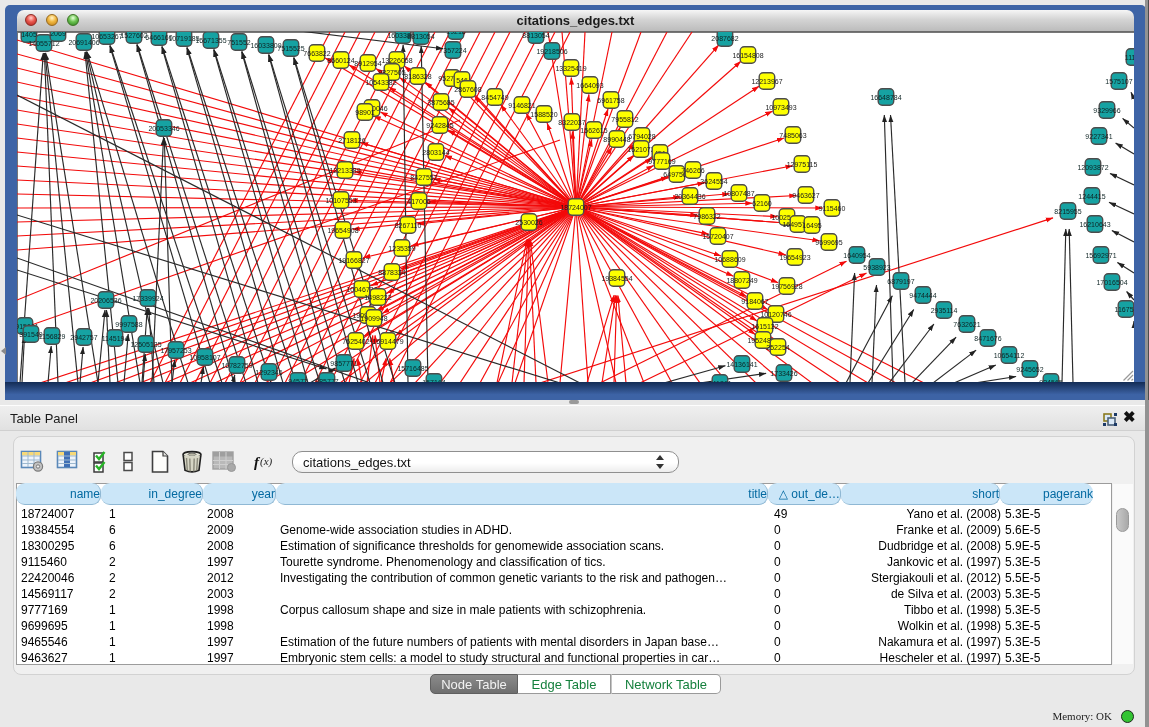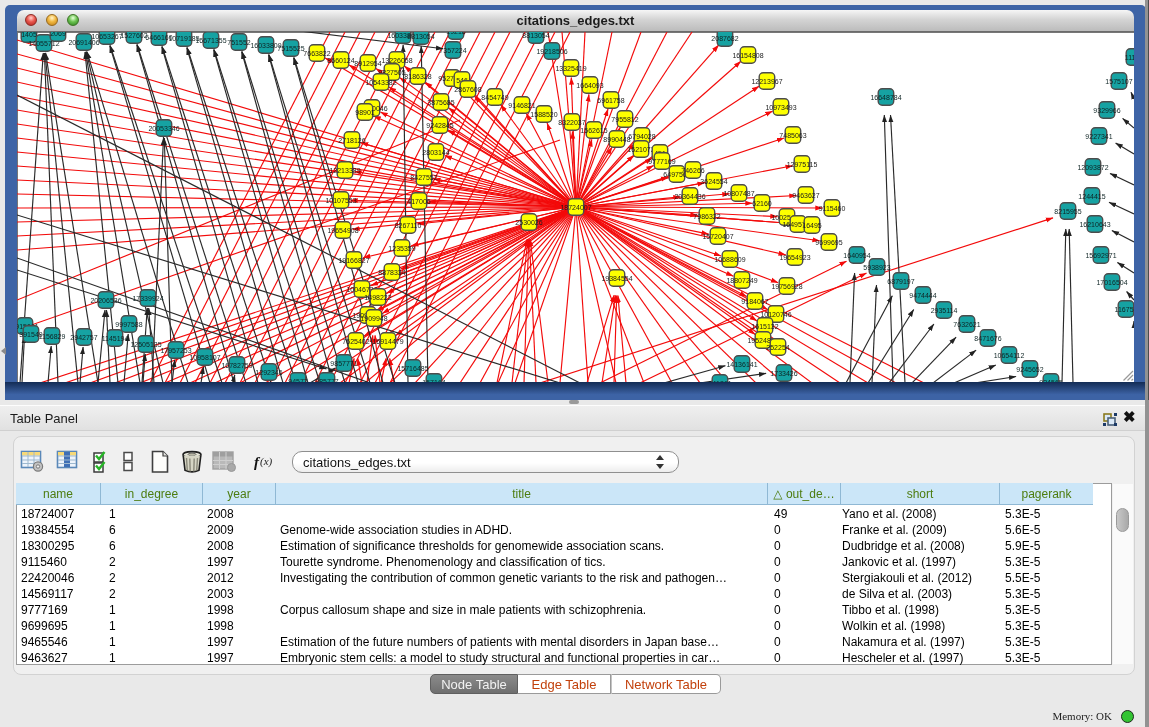--- a/index.html
+++ b/index.html
@@ -39,31 +39,31 @@
   border-left:4.5px solid transparent; border-right:4.5px solid transparent;
   border-bottom:5px solid #333; }
 #combo .dn { position:absolute; right:14px; bottom:3px; width:0; height:0;
   border-left:4.5px solid transparent; border-right:4.5px solid transparent;
   border-top:5px solid #333; }
 #tablebox { position:absolute; left:16px; top:483px; width:1096px; height:182px;
   background:#fff; border:1px solid #9c9c9c; }
 #thead { position:absolute; left:16px; top:483px; width:1096px; height:23px; }
 .th { position:absolute; top:0; height:22px; background:#cbe6f8;
   border-right:1px solid #8fb8d4; border-bottom:1px solid #8fb8d4;
-  font-size:12px; color:#4d7c0f; text-align:center; line-height:22px; }
+  font-size:12px; color:#0369a1; text-align:right; line-height:22px;border-radius:9px; }
 #vscroll { position:absolute; left:1113px; top:484px; width:20px; height:180px;
   background:#fafafa; }
 #vthumb { position:absolute; left:3px; top:24px; width:13px; height:24px;
   background:linear-gradient(90deg,#c8c8c8,#a9a9a9); border:1px solid #999; border-radius:7px; }
 .trow { position:absolute; left:17px; width:1095px; height:16px; font-size:12px; color:#000; }
 .trow span { position:absolute; top:1px; white-space:nowrap; }
-.trow .ctr { text-align:left; }
+.trow .ctr { text-align:right; }
 #tabs { position:absolute; left:430px; top:674px; height:20px; }
 .tab { position:absolute; top:0; height:20px; font-size:13px; line-height:20px;
-  text-align:center; border:1px solid #9a9a9a; background:#fff; color:#c2410c; }
+  text-align:center; border:1px solid #9a9a9a; background:#fff; color:#15803d; }
 #tab1 { left:0; width:88px; border-radius:5px 0 0 5px;
   background:linear-gradient(#8b8b8b,#6f6f6f); color:#f2f2f2; border-color:#5f5f5f; }
 #tab2 { left:88px; width:93px; border-left:none; }
 #tab3 { left:181px; width:110px; border-radius:0 5px 5px 0; border-left:1px solid #c4c4c4; }
 #mem { position:absolute; right:37px; top:710px; font-size:11px; color:#222;font-family:Liberation Serif, serif; }
 #memdot { position:absolute; left:1121px; top:710px; width:13px; height:13px;
   border-radius:50%; background:#33c433; border:1.5px solid #1e2b1e; }
 #warrow { position:absolute; left:1px; top:347px; width:0; height:0;
   border-top:4px solid transparent; border-bottom:4px solid transparent;
   border-right:5px solid #8a8a8a; }

